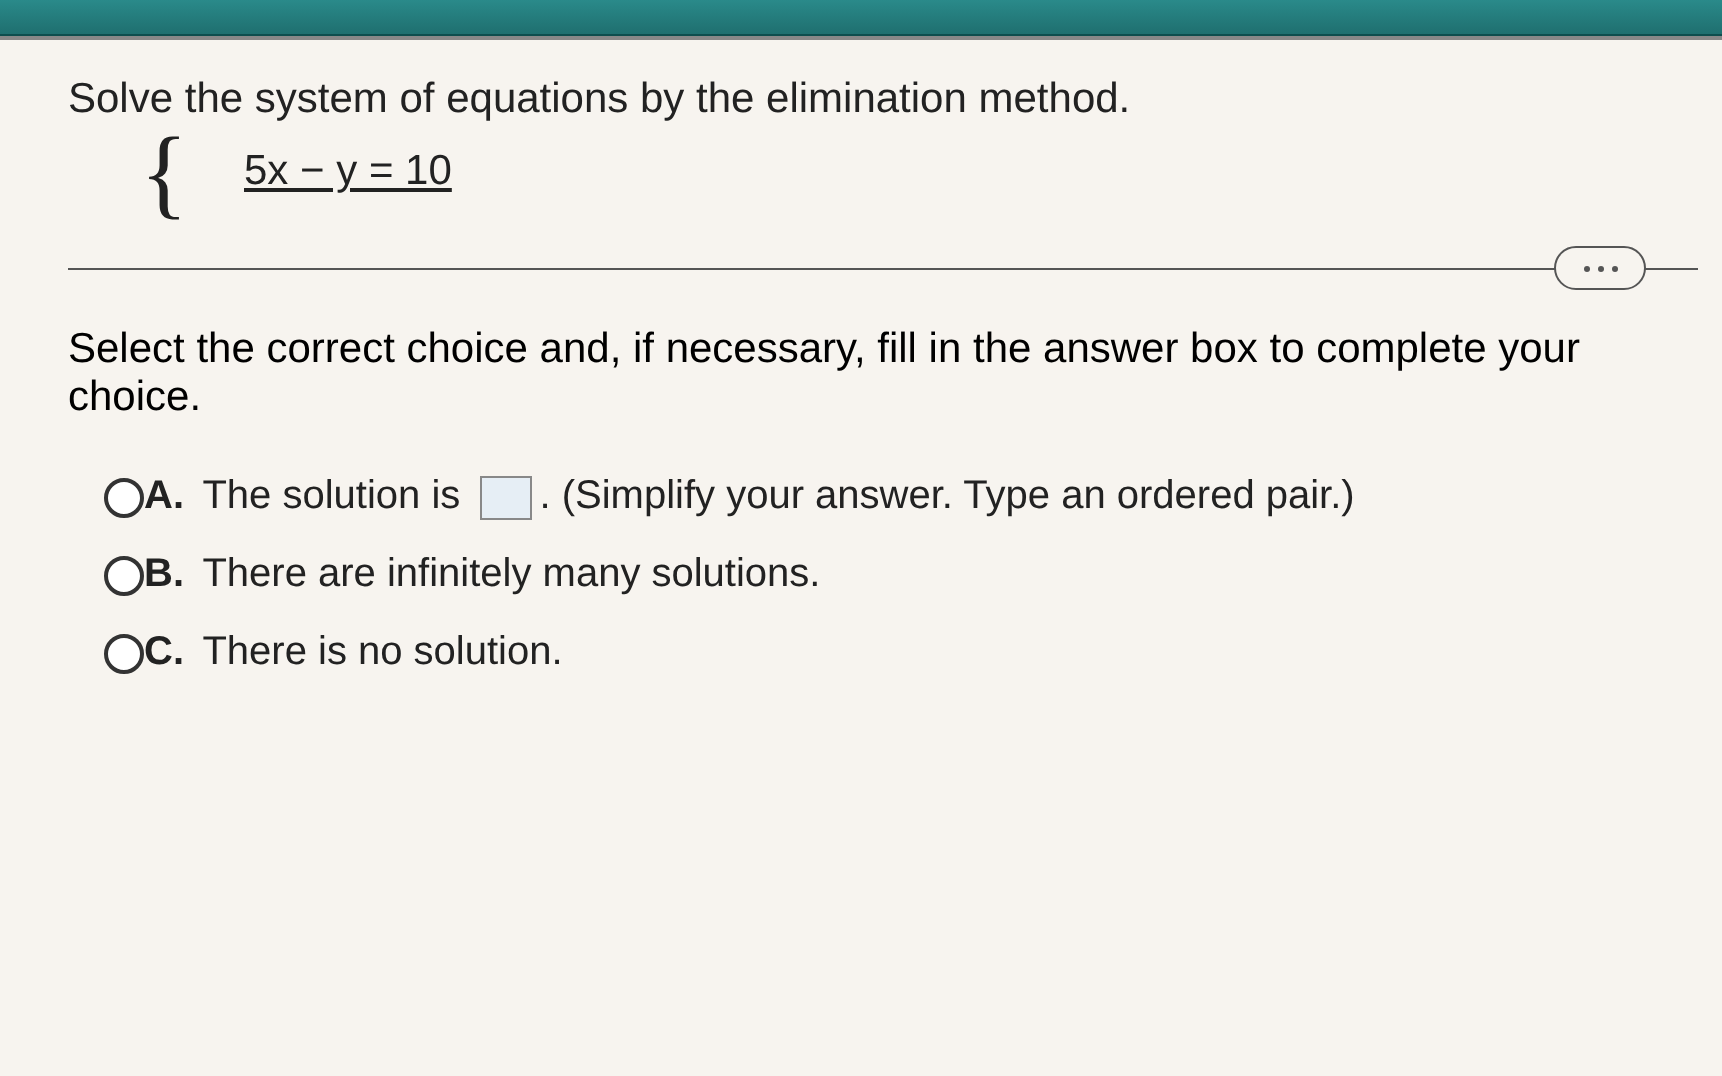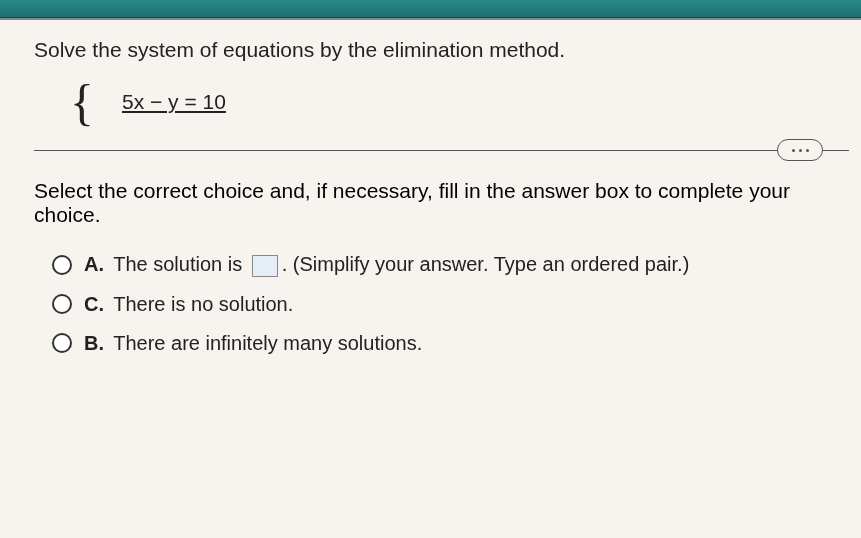--- a/index.html
+++ b/index.html
@@ -19,21 +19,21 @@
   }
   .page {
     background: #f7f4ef;
     border-top: 2px solid #888;
     padding: 18px 12px 24px 34px;
     min-height: 520px;
   }
   .instruction {
     font-size: 21px;
     color: #222;
-    margin-bottom: 20px;
+    margin-bottom: 4px;
   }
   .system {
     display: flex;
     align-items: center;
     gap: 10px;
     margin-left: 36px;
     margin-bottom: 28px;
   }
   .brace {
     font-size: 50px;
@@ -81,21 +81,21 @@
     font-size: 21px;
     color: #000000;
     margin-bottom: 26px;
   }
   .choices {
     margin-left: 18px;
   }
   .choice {
     display: flex;
     align-items: center;
-    gap: 12px;
+    gap: 0;
     font-size: 20px;
     color: #222;
     margin-bottom: 16px;
   }
   .radio {
     width: 20px;
     height: 20px;
     border: 2px solid #333;
     border-radius: 50%;
     background: #fff;
@@ -151,27 +151,27 @@
       <div>
         <span class="choice-letter">A.</span>
         <span>The solution is</span>
         <span class="blank-box"></span><span>. (Simplify your answer. Type an ordered pair.)</span>
       </div>
     </div>
 
     <div class="choice">
       <div class="radio"></div>
       <div>
-        <span class="choice-letter">C.</span>
-        <span>There is no solution.</span>
+        <span class="choice-letter">B.</span>
+        <span>There are infinitely many solutions.</span>
       </div>
     </div>
 
     <div class="choice">
       <div class="radio"></div>
       <div>
-        <span class="choice-letter">B.</span>
-        <span>There are infinitely many solutions.</span>
+        <span class="choice-letter">C.</span>
+        <span>There is no solution.</span>
       </div>
     </div>
 
   </div>
 </div>
 
 </body></html>

